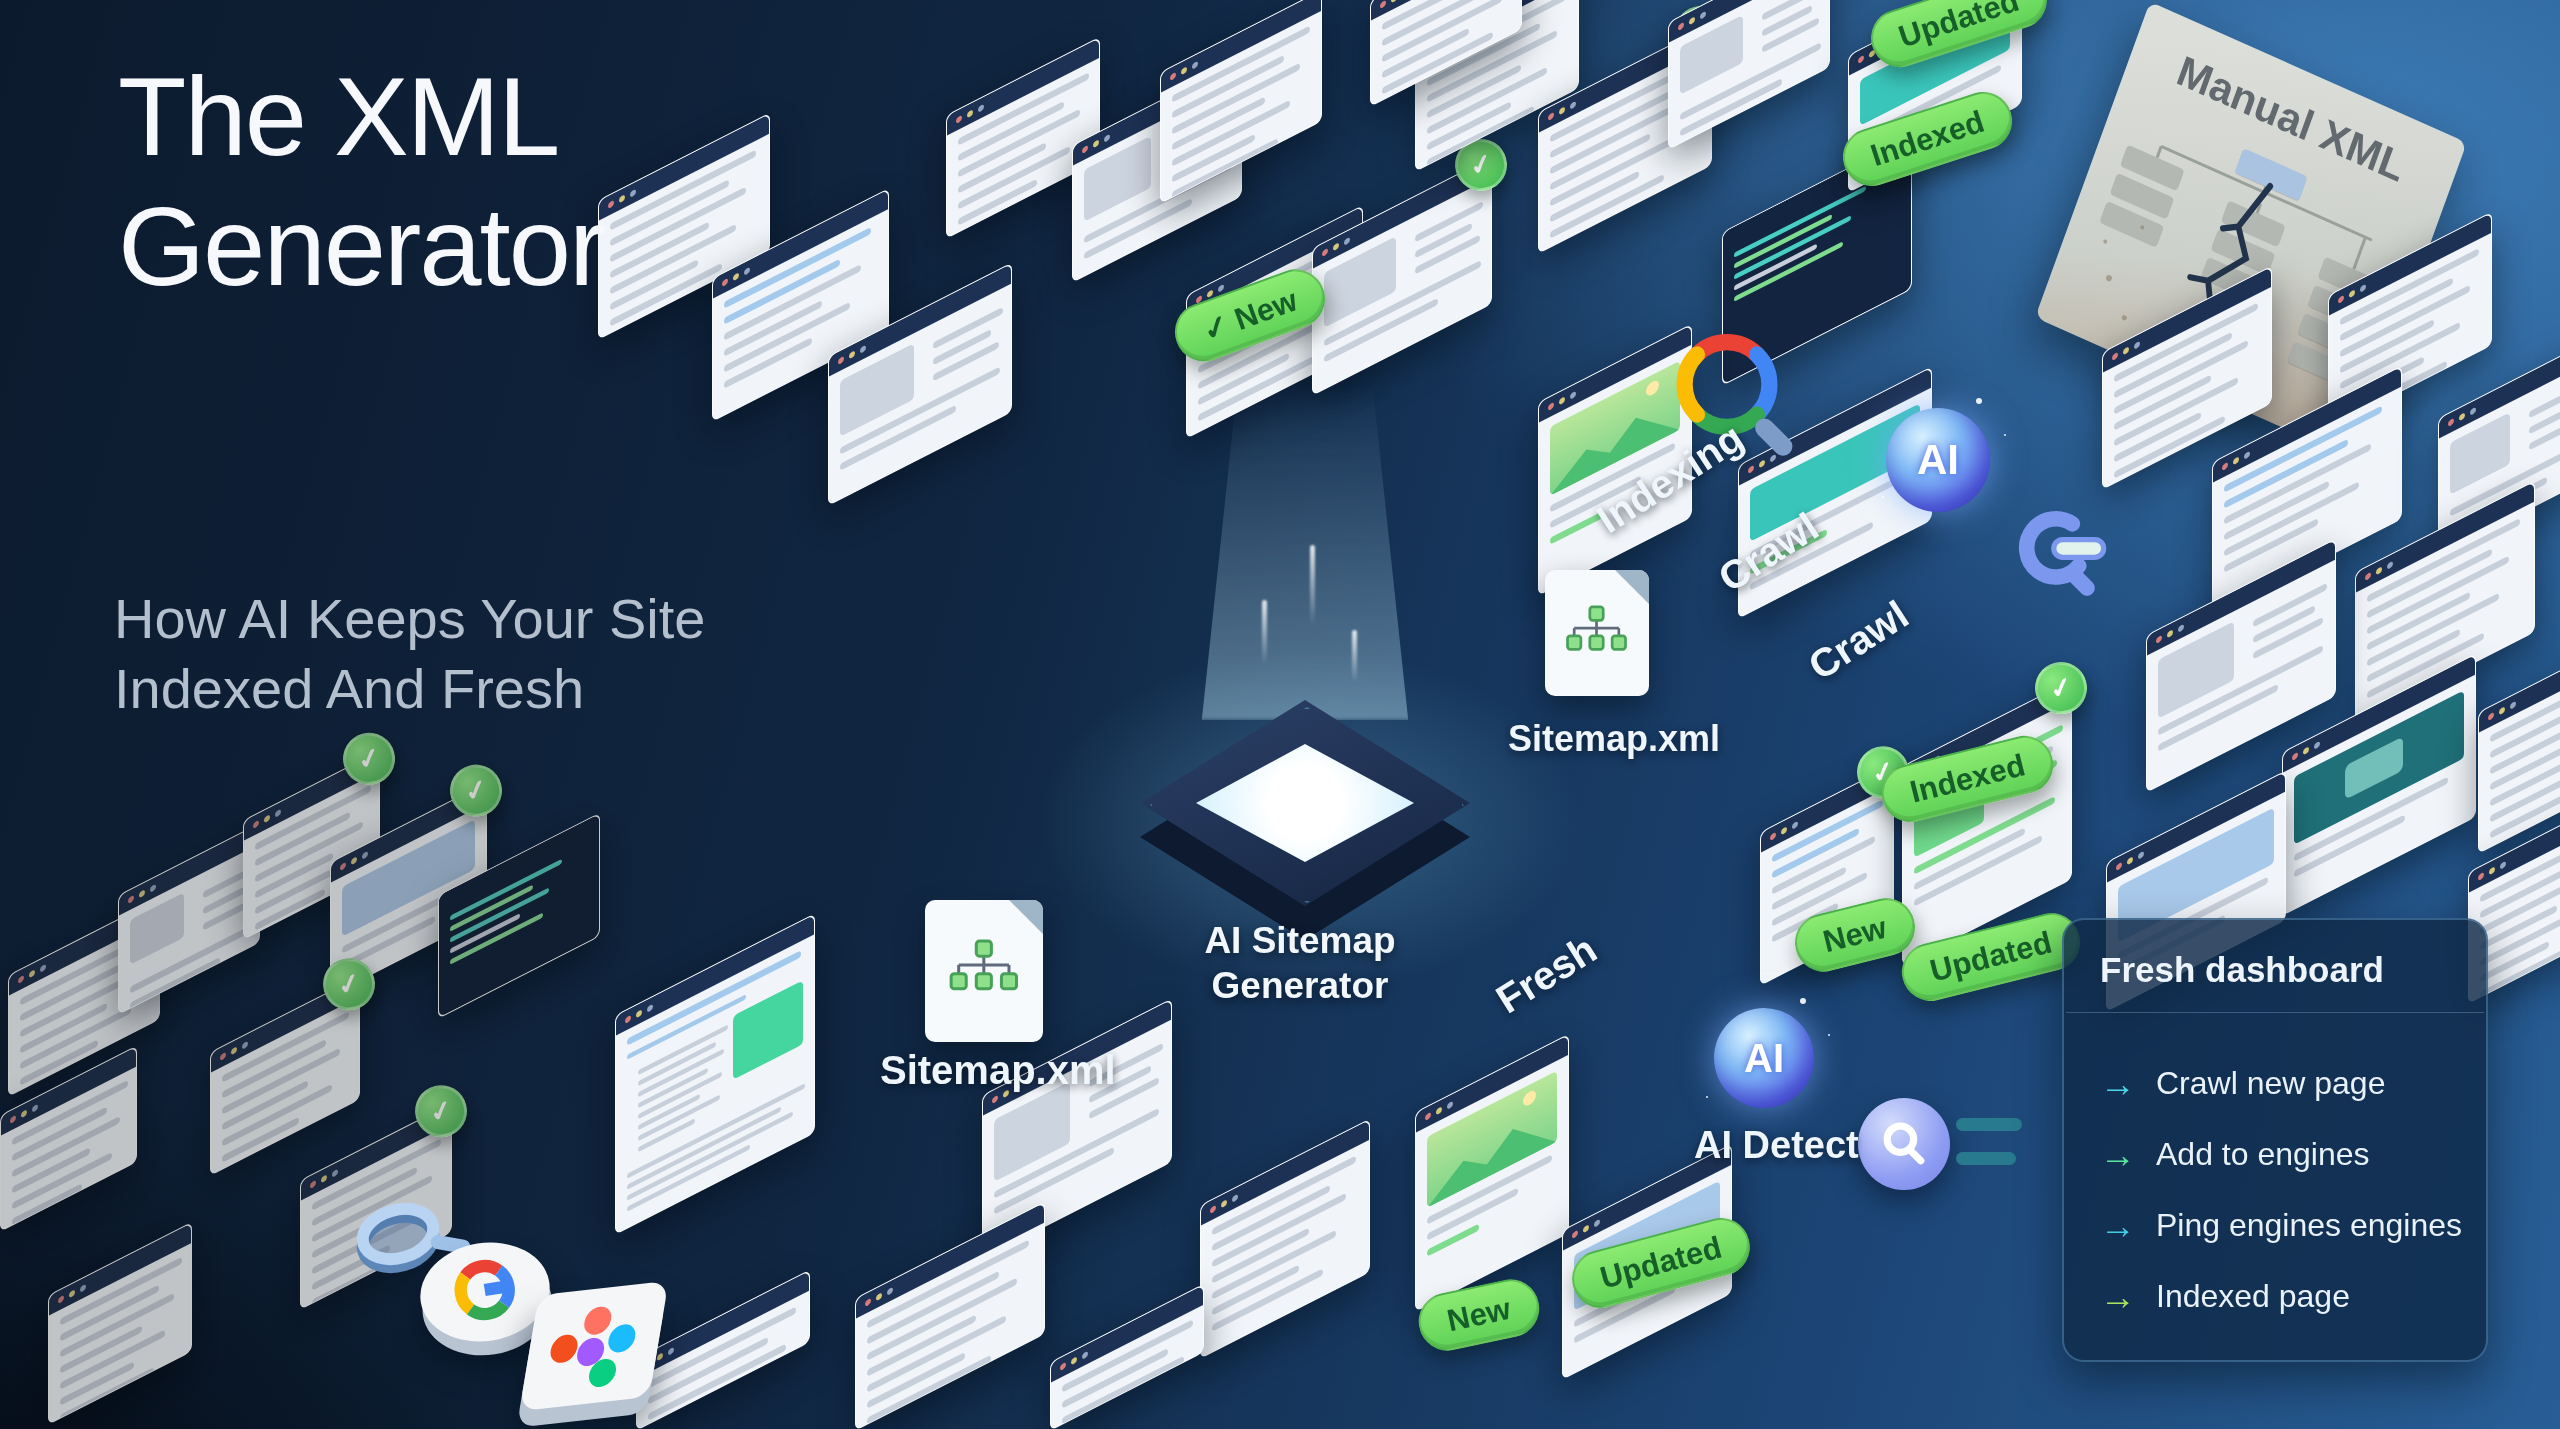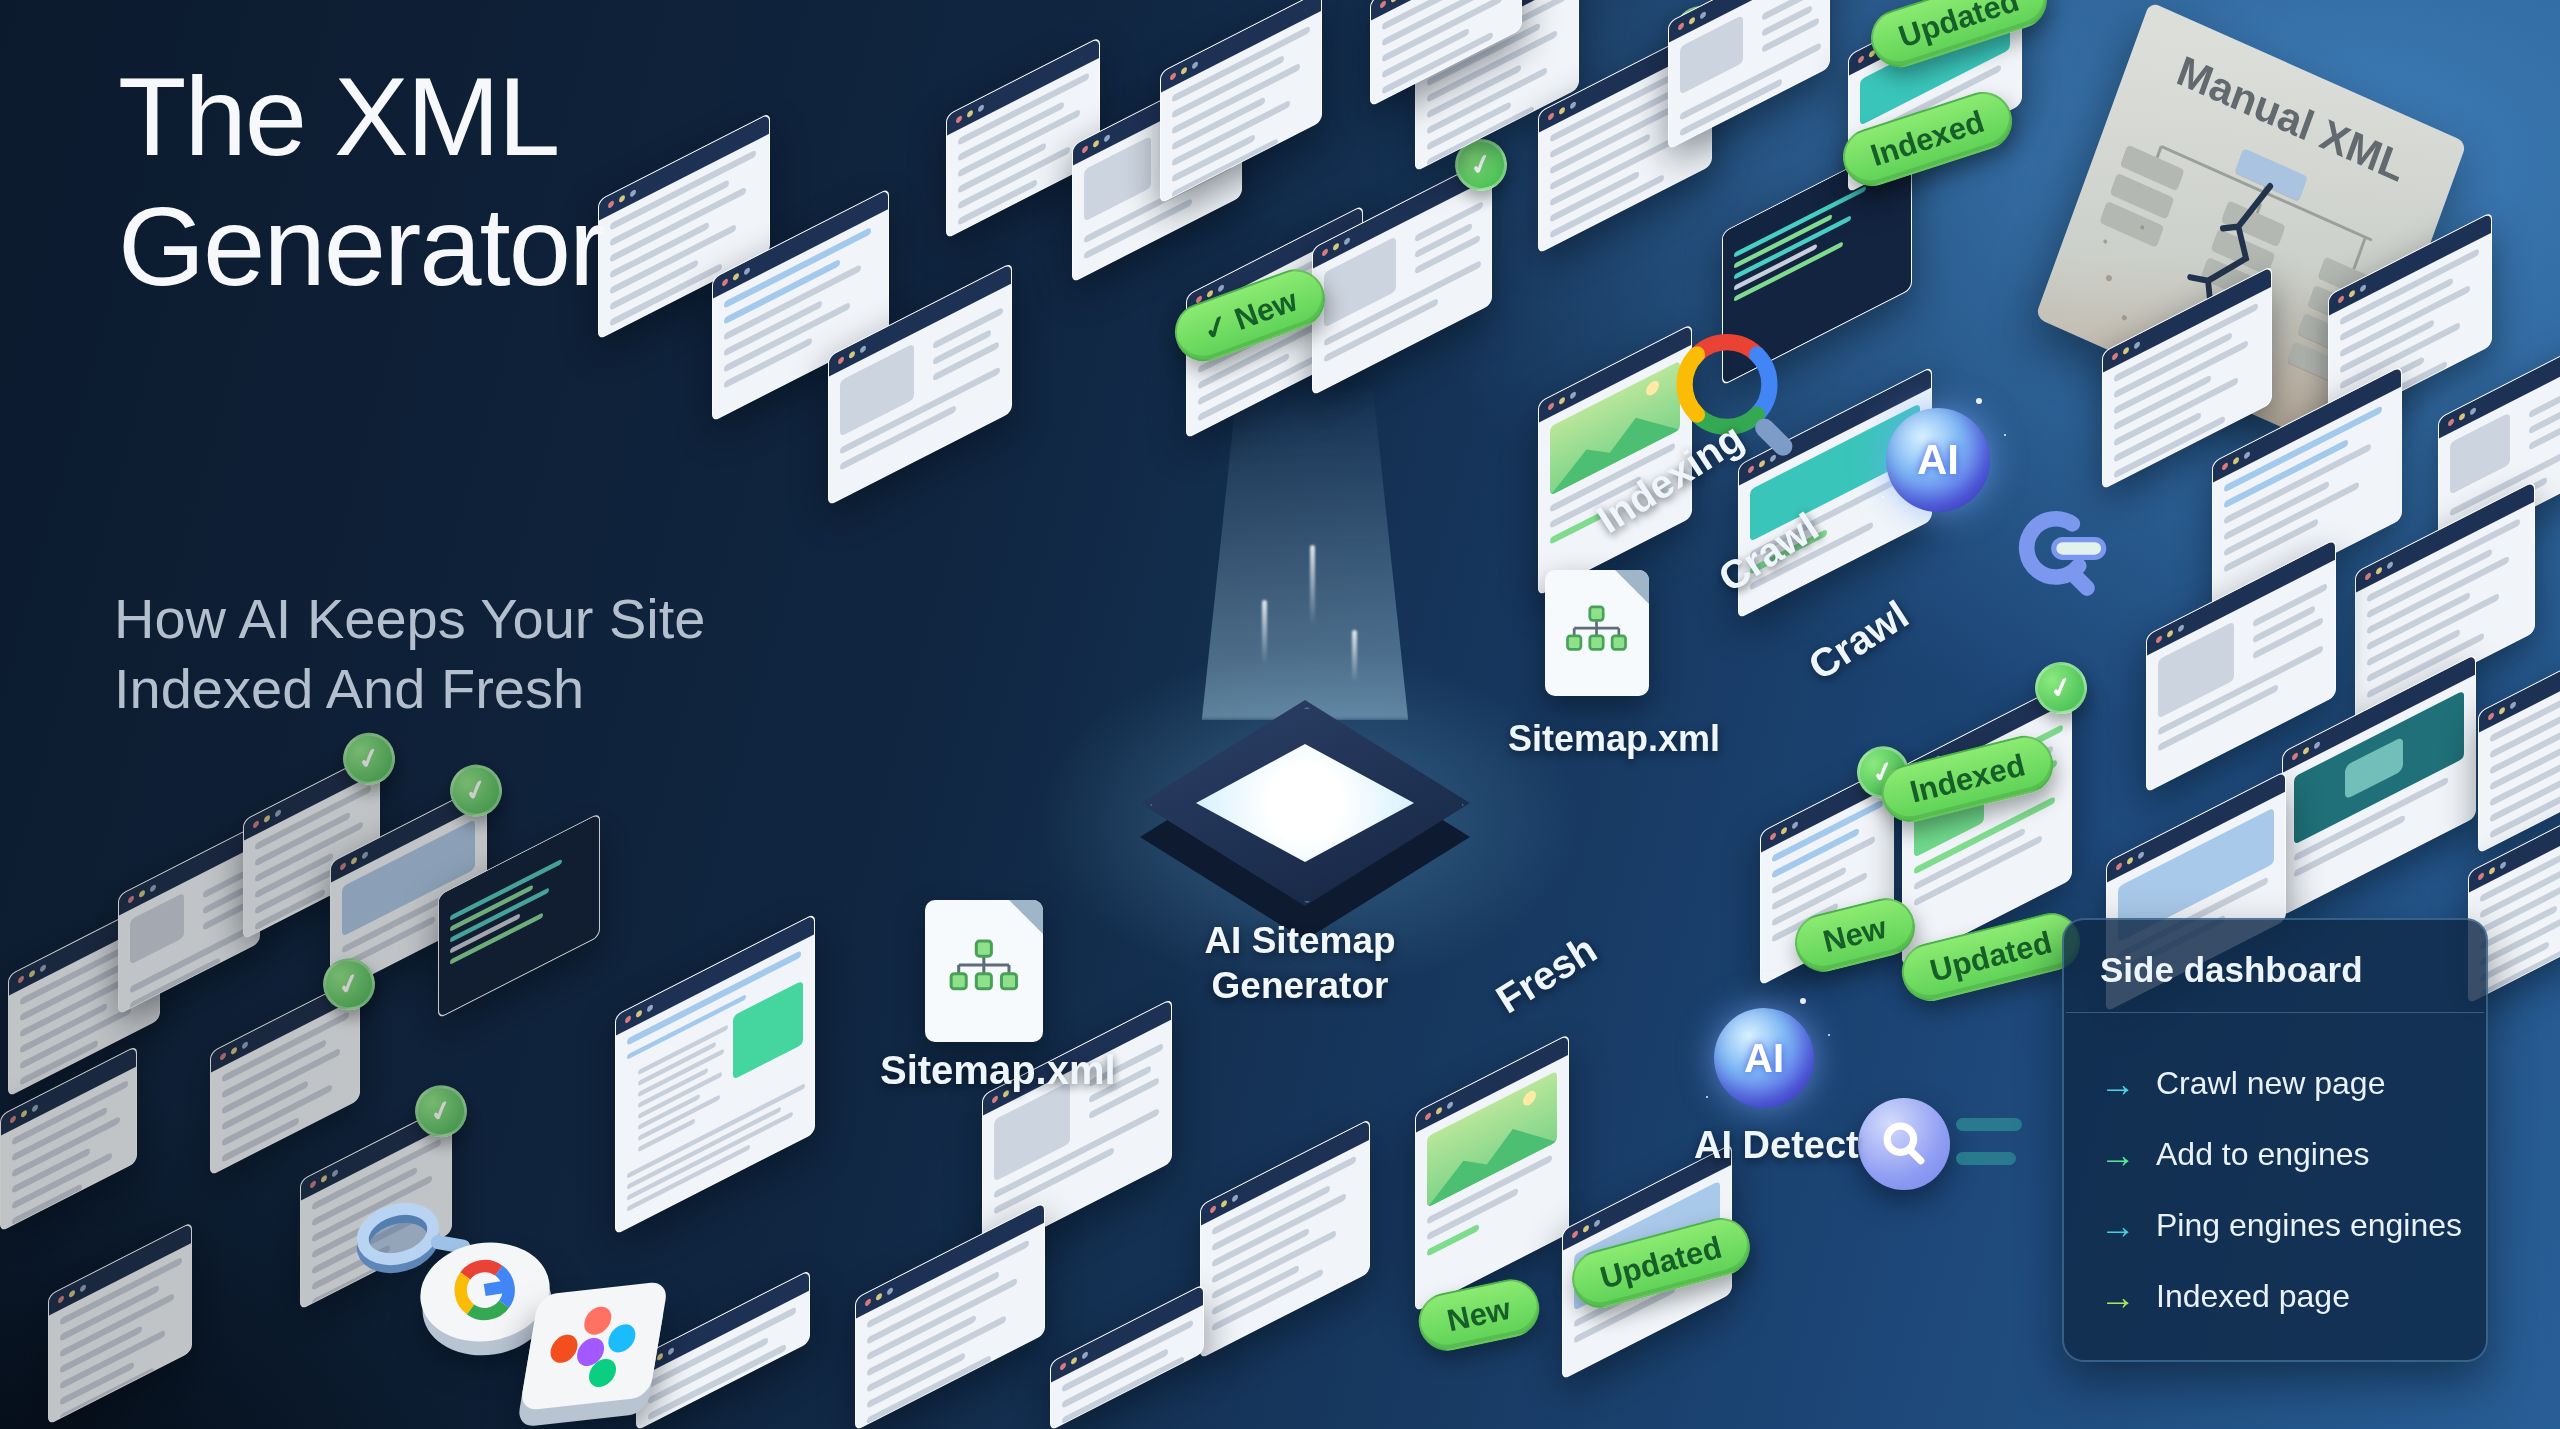--- a/index.html
+++ b/index.html
@@ -299,21 +299,21 @@
           <circle cx="84" cy="300" r="2.5"></circle>
         <circle cx="40" cy="238" r="2"></circle>
           <circle cx="120" cy="310" r="2.5"></circle>
         <circle cx="200" cy="300" r="2"></circle>
           <circle cx="70" cy="210" r="2"></circle>
       </g>
     </svg>
   </div>
 
   <div class="dashboard">
-    <div class="dash-title">Side dashboard</div>
+    <div class="dash-title">Fresh dashboard</div>
     <div class="dash-div"></div>
     <div class="dash-items" id="dash-items">
         <div class="dash-item">
           <span class="dash-arrow" style="color: rgb(73, 215, 232);">→</span>
           <span class="dash-label">Crawl new page</span>
         </div>
         <div class="dash-item">
           <span class="dash-arrow" style="color: rgb(87, 232, 155);">→</span>
           <span class="dash-label">Add to engines</span>
         </div>

